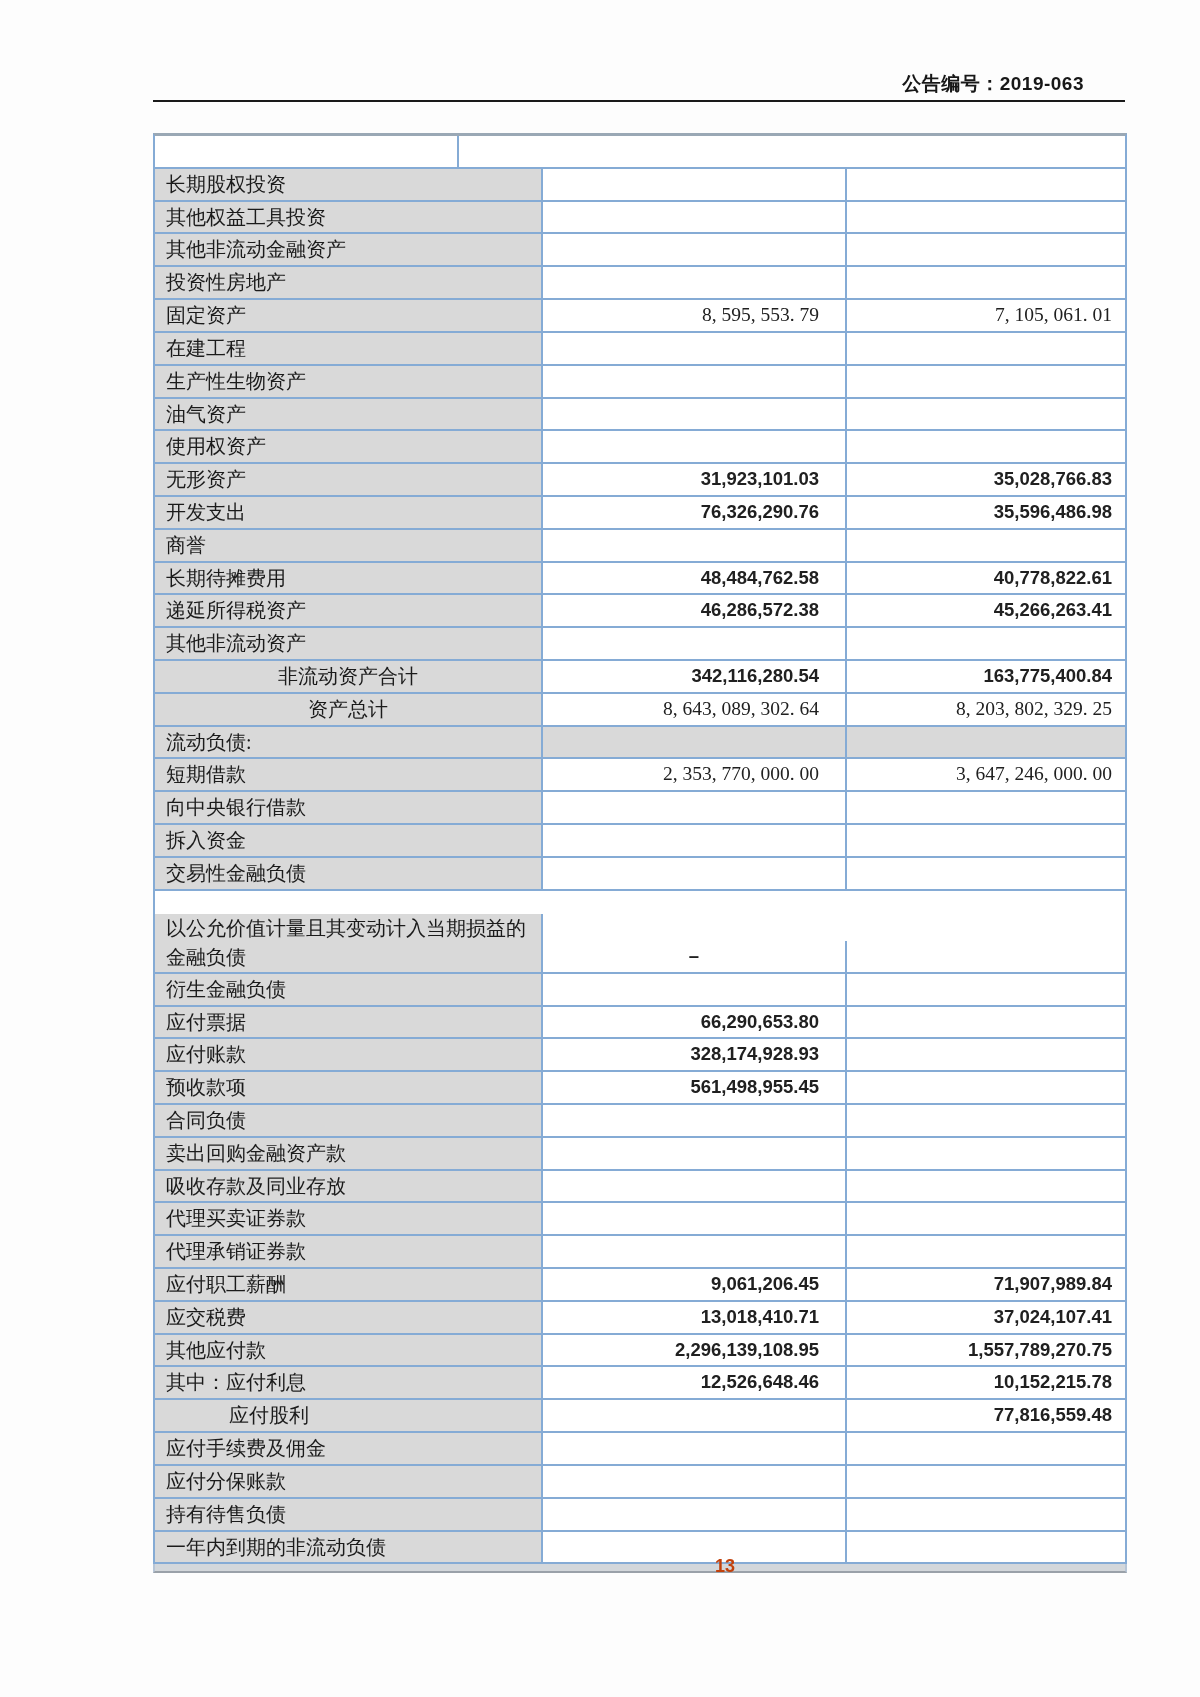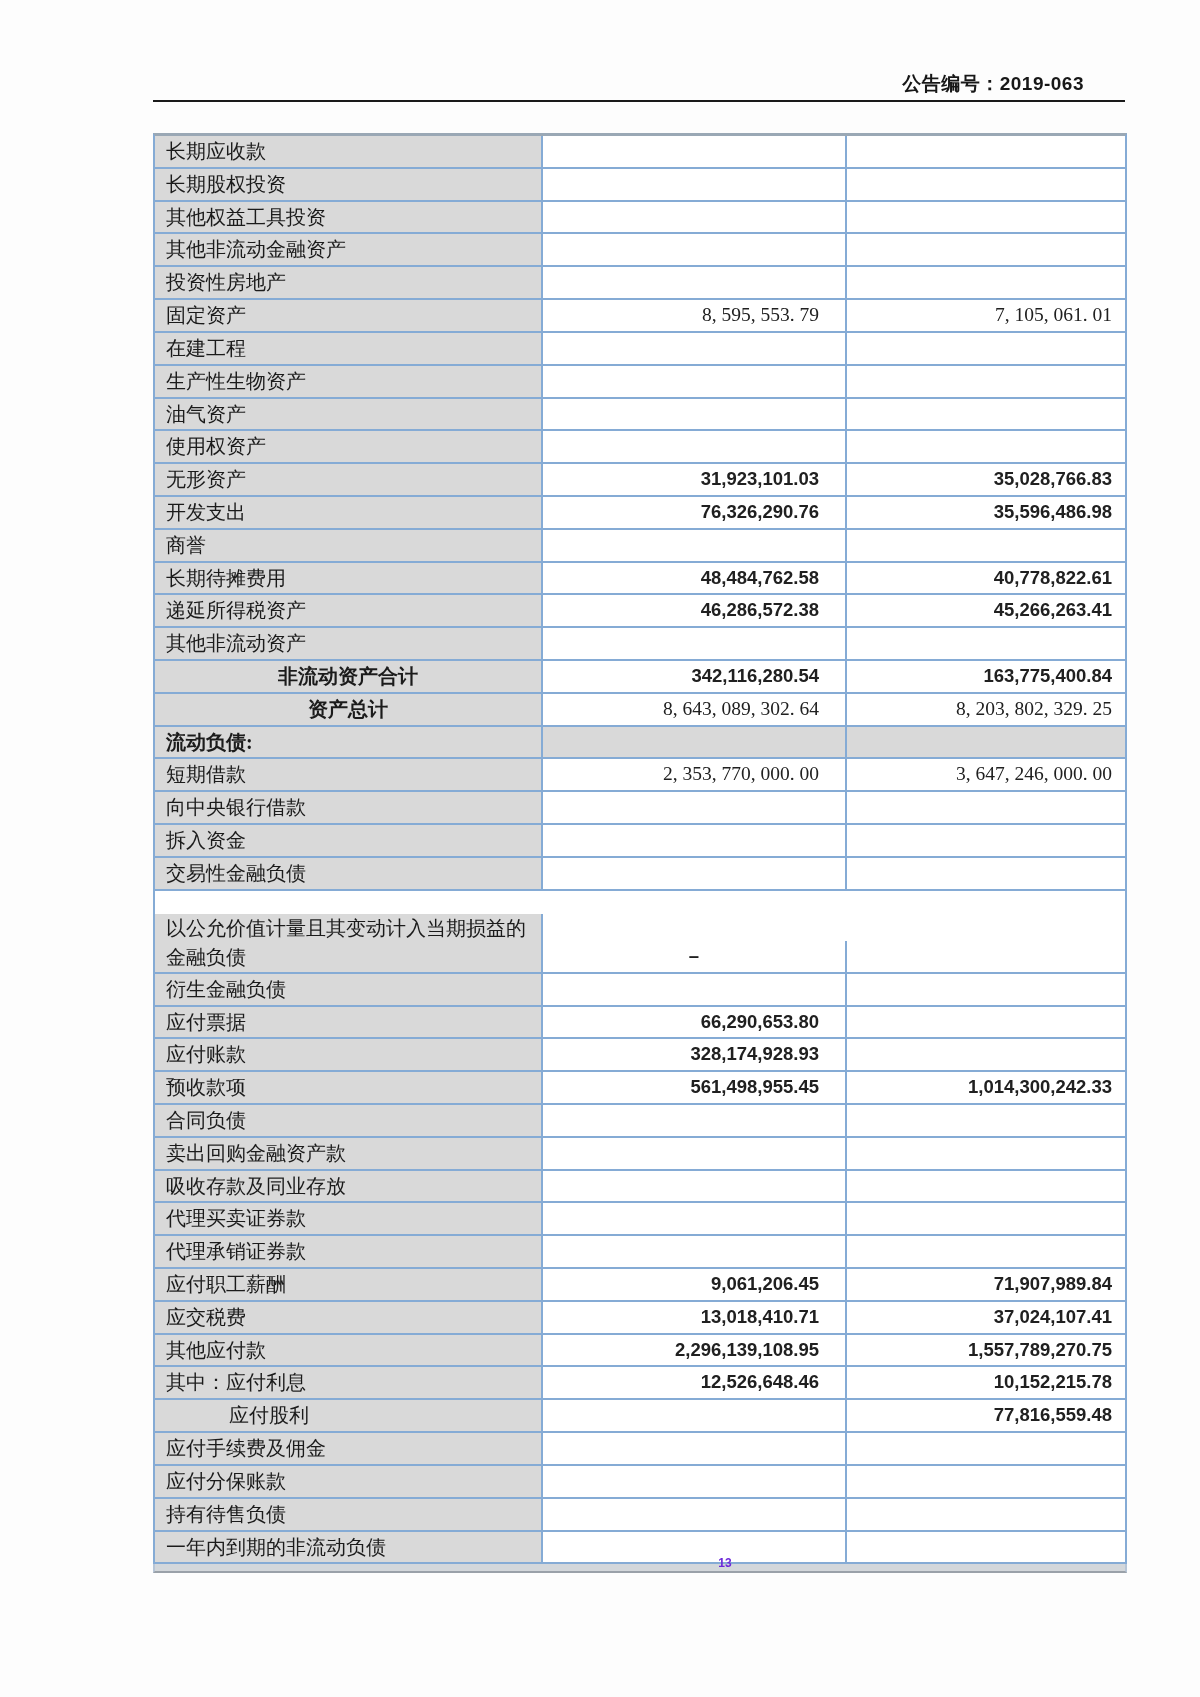--- a/index.html
+++ b/index.html
@@ -70,21 +70,21 @@
   .c-v1,.c-v2{
     font-family:"Liberation Sans","DejaVu Sans",sans-serif;
     font-size:18.5px;font-weight:700;
     line-height:30.5px;
     color:#202020;
   }
   .row.num-serif .c-v1,.row.num-serif .c-v2{
     font-family:"Liberation Serif","DejaVu Serif",serif;
     font-weight:400;font-size:19.5px;
   }
-  .row.label-bold .c-label{font-weight:700;}
+  .row.label-bold .c-label{font-weight:400;}
   .row.label-center .c-label{text-align:center;padding-left:0;padding-right:0;}
   .row.indent .c-label{padding-left:74px;}
   .row.full-gray .c-v1,.row.full-gray .c-v2{background:#d9d9d9;}
   .row.tall .c-label{
     display:flex;align-items:center;
     line-height:29px;
   }
   .row.dash-row .c-v1{
     text-align:center;padding-right:0;
     font-family:"Liberation Sans","DejaVu Sans",sans-serif;
@@ -96,36 +96,35 @@
     border-bottom:2px solid #9aa1a9;
     border-left:2px solid #b7c5d6;
     border-right:2px solid #b7c5d6;
     box-sizing:border-box;
   }
 
   
   .page-number{
     position:absolute;top:1556px;left:685px;transform:translateX(-50%);
     font-family:"Liberation Sans","DejaVu Sans",sans-serif;
-    font-size:12px;font-weight:600;color:#6d28d9;
+    font-size:18px;font-weight:600;color:#c2410c;
   }
 </style>
 </head>
 <body>
 
 <div class="page">
 
   <div class="doc-header">公告编号：2019-063</div>
 
   <div class="header-rule"></div>
 
   <div class="content">
     <div class="fin-table" id="fin-table">
         <div class="row">
-          <div class="cell c-label">长期应收款</div>
           <div class="cell c-v1"></div>
           <div class="cell c-v2"></div>
         </div>
         <div class="row">
           <div class="cell c-label">长期股权投资</div>
           <div class="cell c-v1"></div>
           <div class="cell c-v2"></div>
         </div>
         <div class="row">
           <div class="cell c-label">其他权益工具投资</div>
@@ -247,21 +246,20 @@
           <div class="cell c-v1">66,290,653.80</div>
           <div class="cell c-v2"></div>
         </div>
         <div class="row">
           <div class="cell c-label">应付账款</div>
           <div class="cell c-v1">328,174,928.93</div>
         </div>
         <div class="row">
           <div class="cell c-label">预收款项</div>
           <div class="cell c-v1">561,498,955.45</div>
-          <div class="cell c-v2">1,014,300,242.33</div>
         </div>
         <div class="row">
           <div class="cell c-label">合同负债</div>
           <div class="cell c-v1"></div>
           <div class="cell c-v2"></div>
         </div>
         <div class="row">
           <div class="cell c-label">卖出回购金融资产款</div>
           <div class="cell c-v1"></div>
           <div class="cell c-v2"></div>

